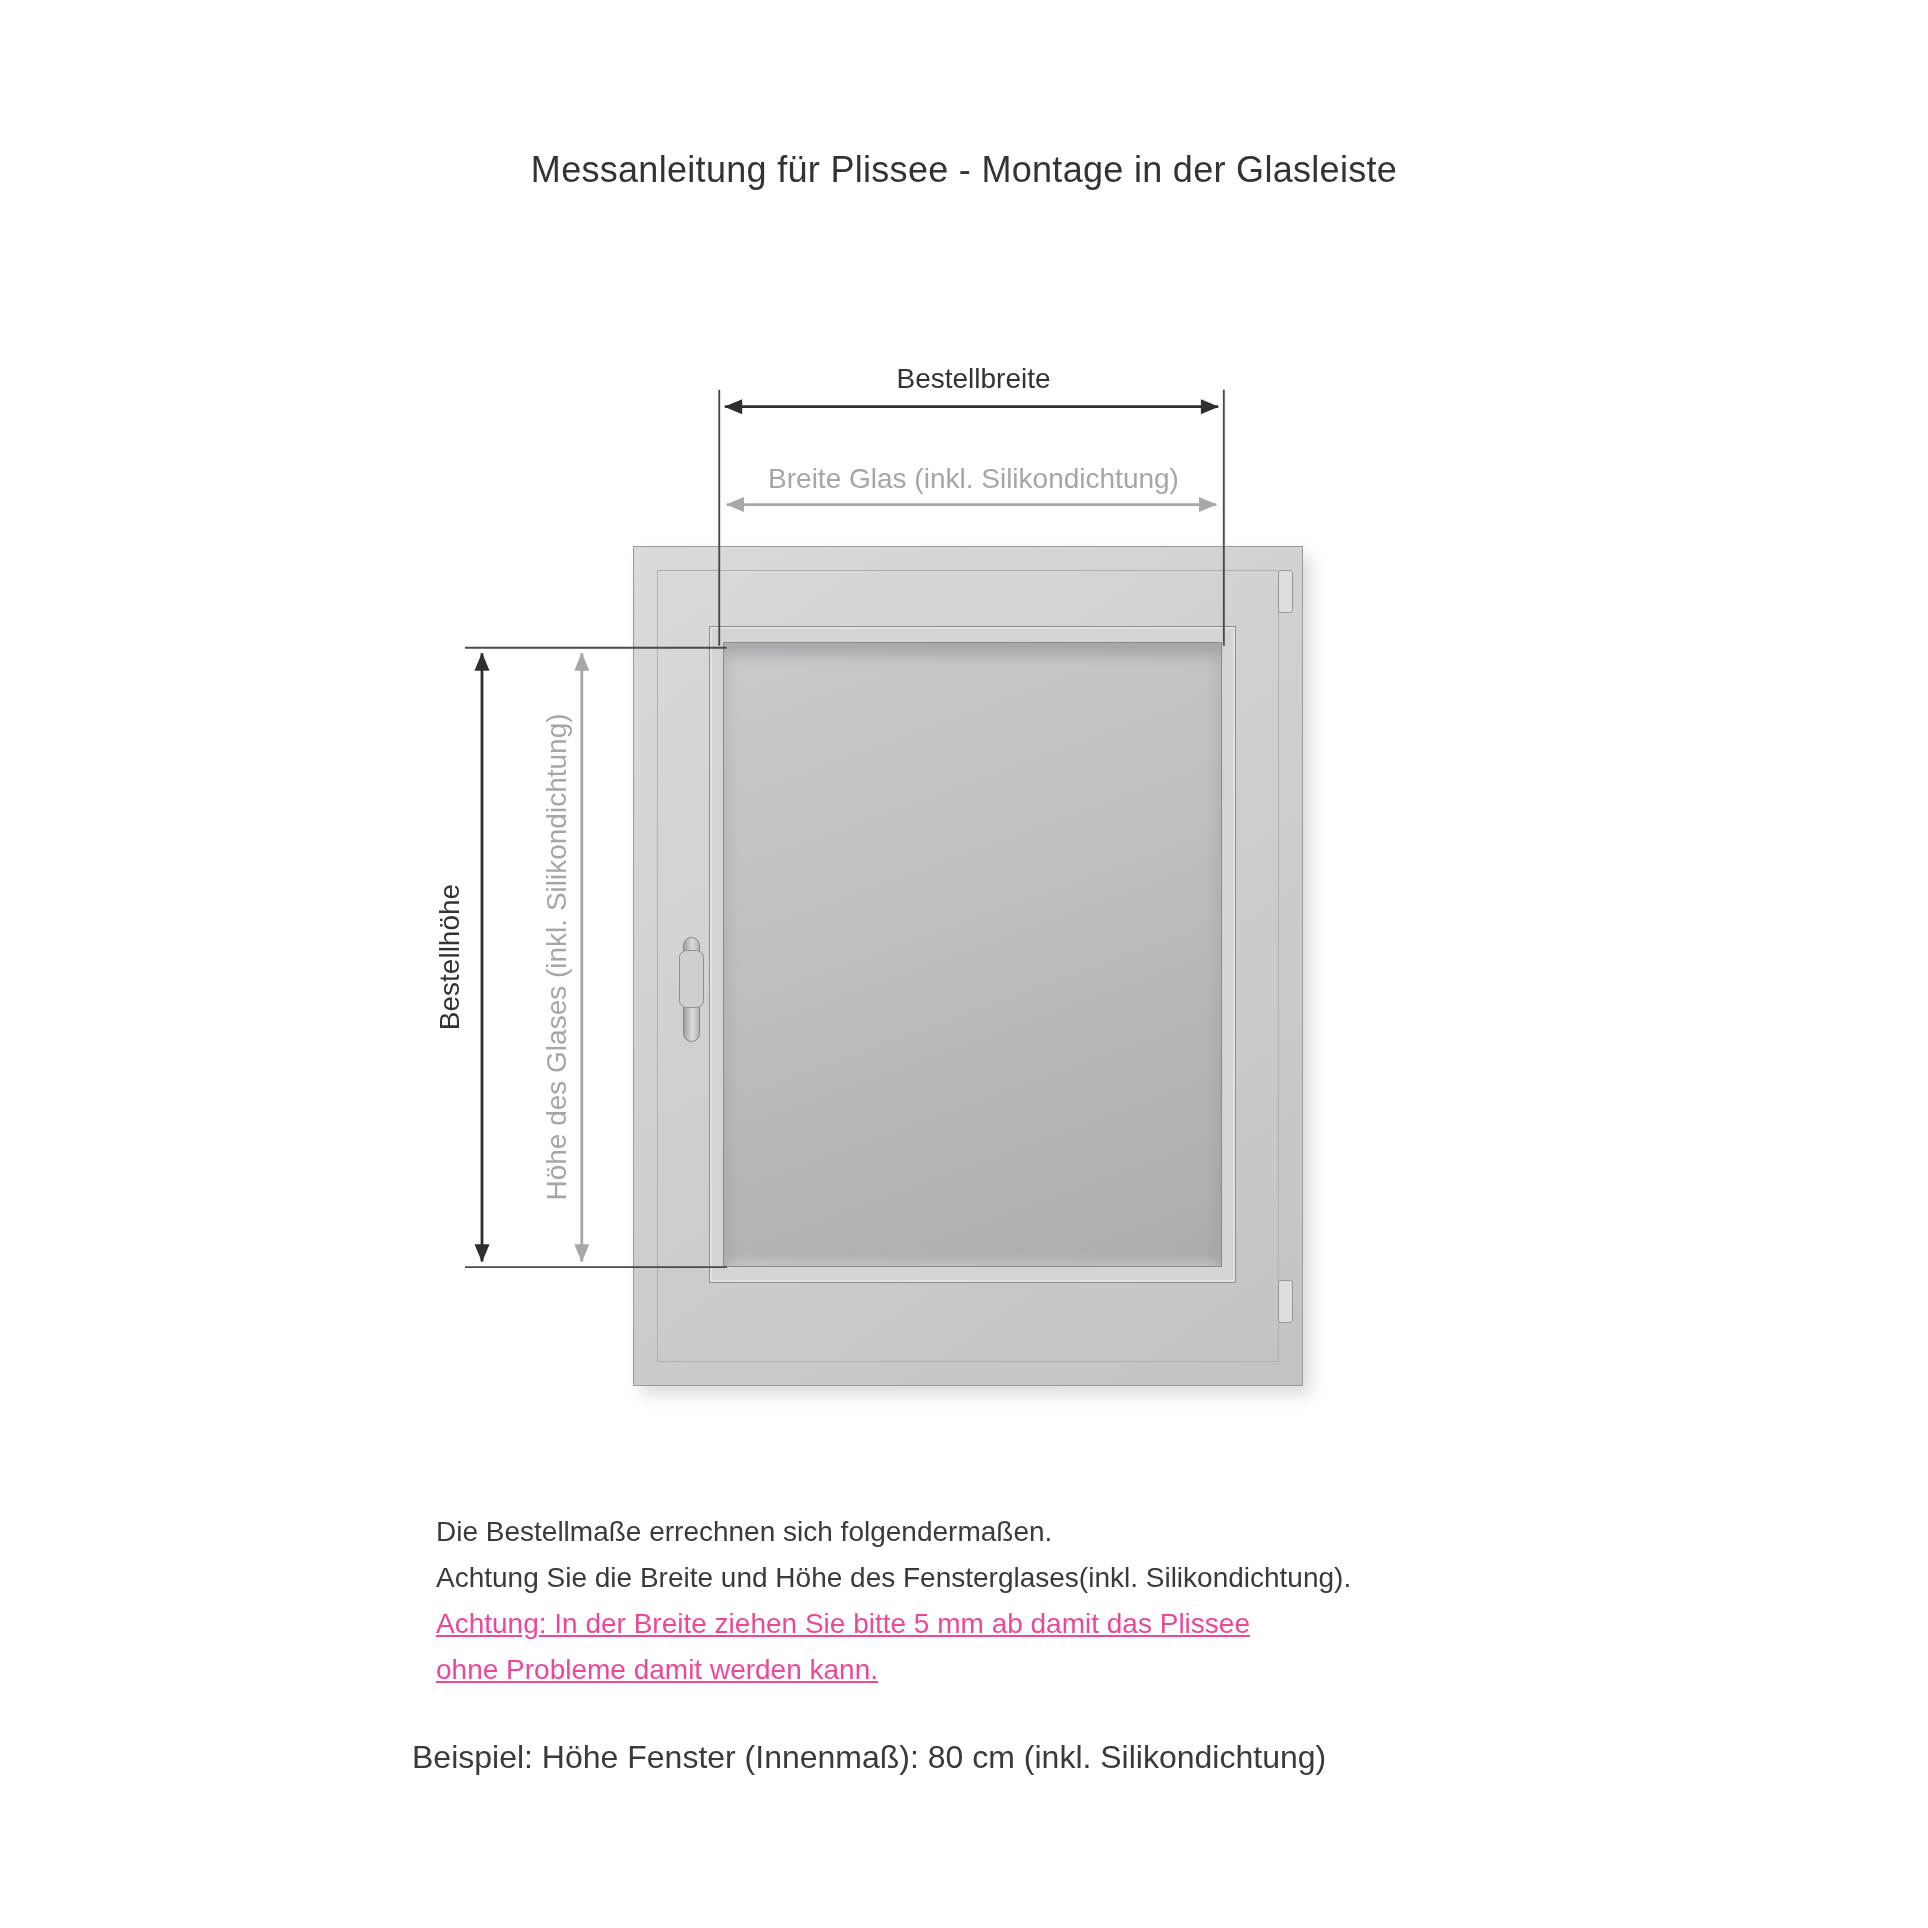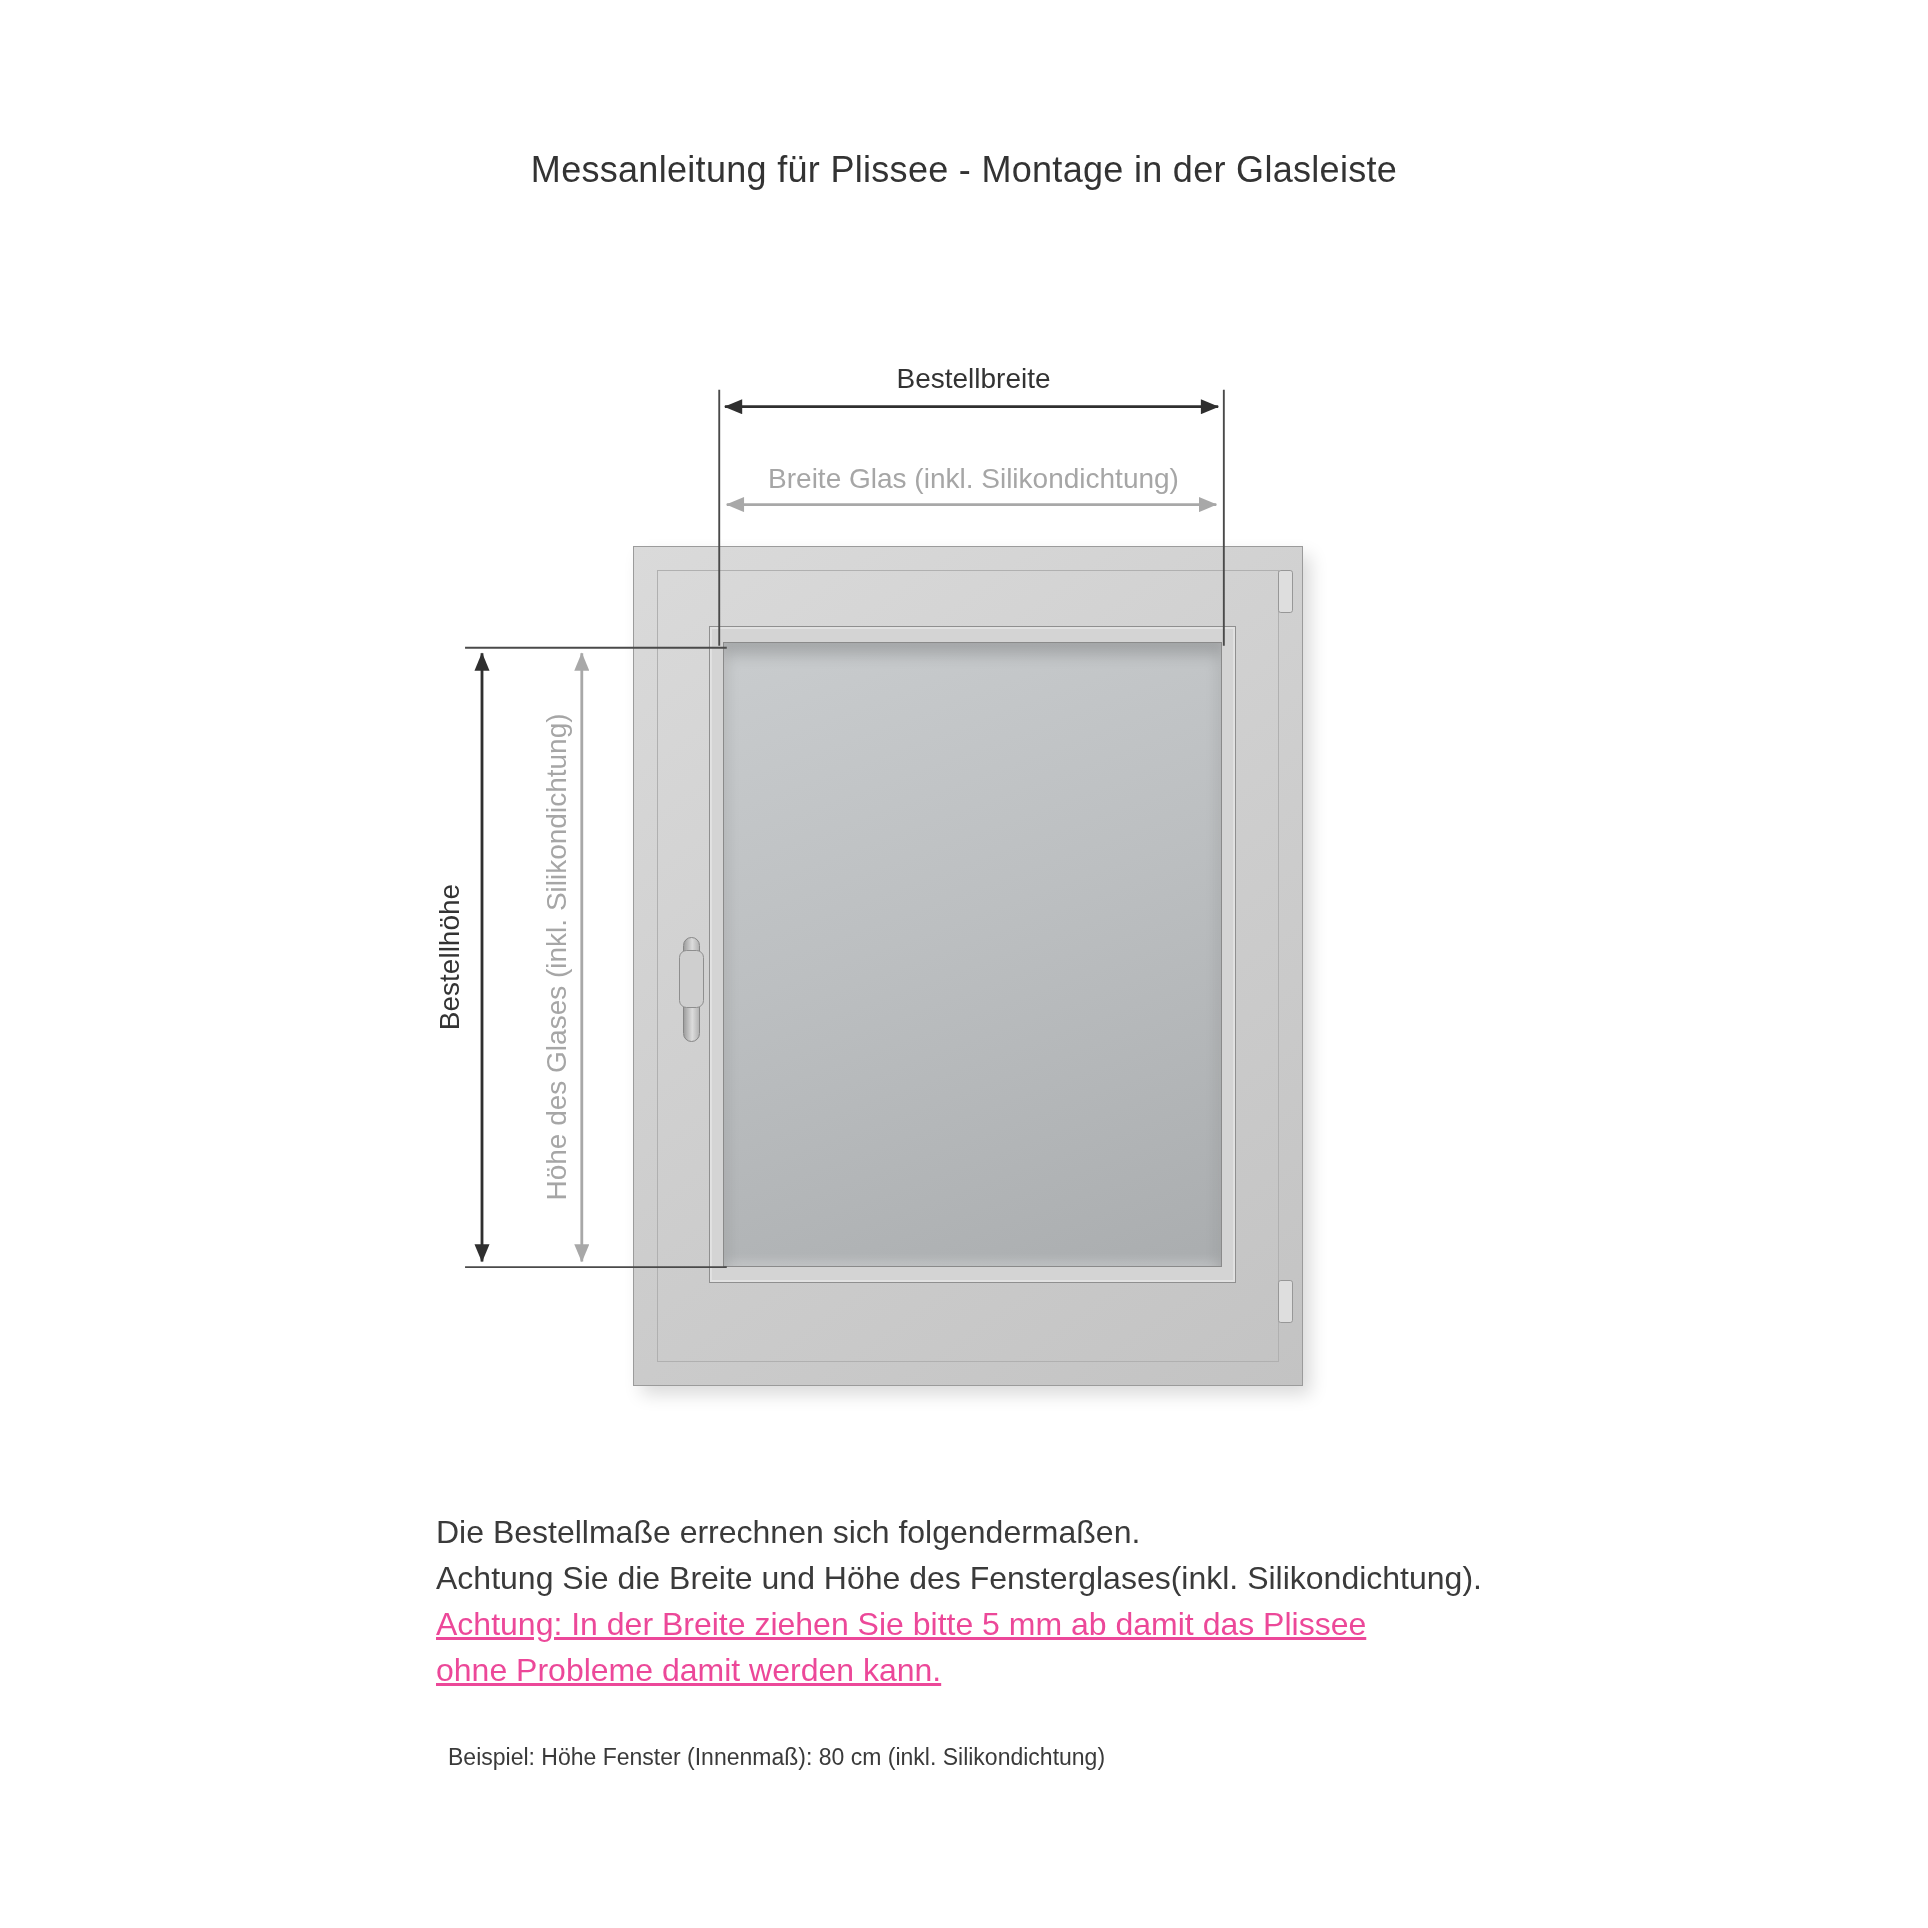--- a/index.html
+++ b/index.html
@@ -66,26 +66,26 @@
   .dl-gray  { color:#a6a6a6; }
   .label-bestellbreite { left:721px; width:505px; top:363px; text-align:center; }
   .label-breite-glas   { left:721px; width:505px; top:463px; text-align:center; }
   .label-vert { transform:translate(-50%,-50%) rotate(-90deg); }
   .label-bestellhoehe { left:450px; top:957px; }
   .label-hoehe-glas   { left:557px; top:957px; }
 
   
   .instructions {
     position:absolute; left:436px; top:1509px;
-    font-size:32px; line-height:46px; color:#3a3a3a;
+    font-size:28px; line-height:46px; color:#3a3a3a;
   }
   .warning { color:#ec4899;text-decoration:underline; }
   .example {
-    position:absolute; left:448px; top:1734px;
-    font-size:23px; line-height:46px; color:#3a3a3a;
+    position:absolute; left:412px; top:1734px;
+    font-size:32px; line-height:46px; color:#3a3a3a;
   }
   .example .indented { padding-left:139px; }
 </style>
 </head>
 <body>
 
 <div class="page">
 
   <h1 class="title">Messanleitung für Plissee - Montage in der Glasleiste</h1>
 

